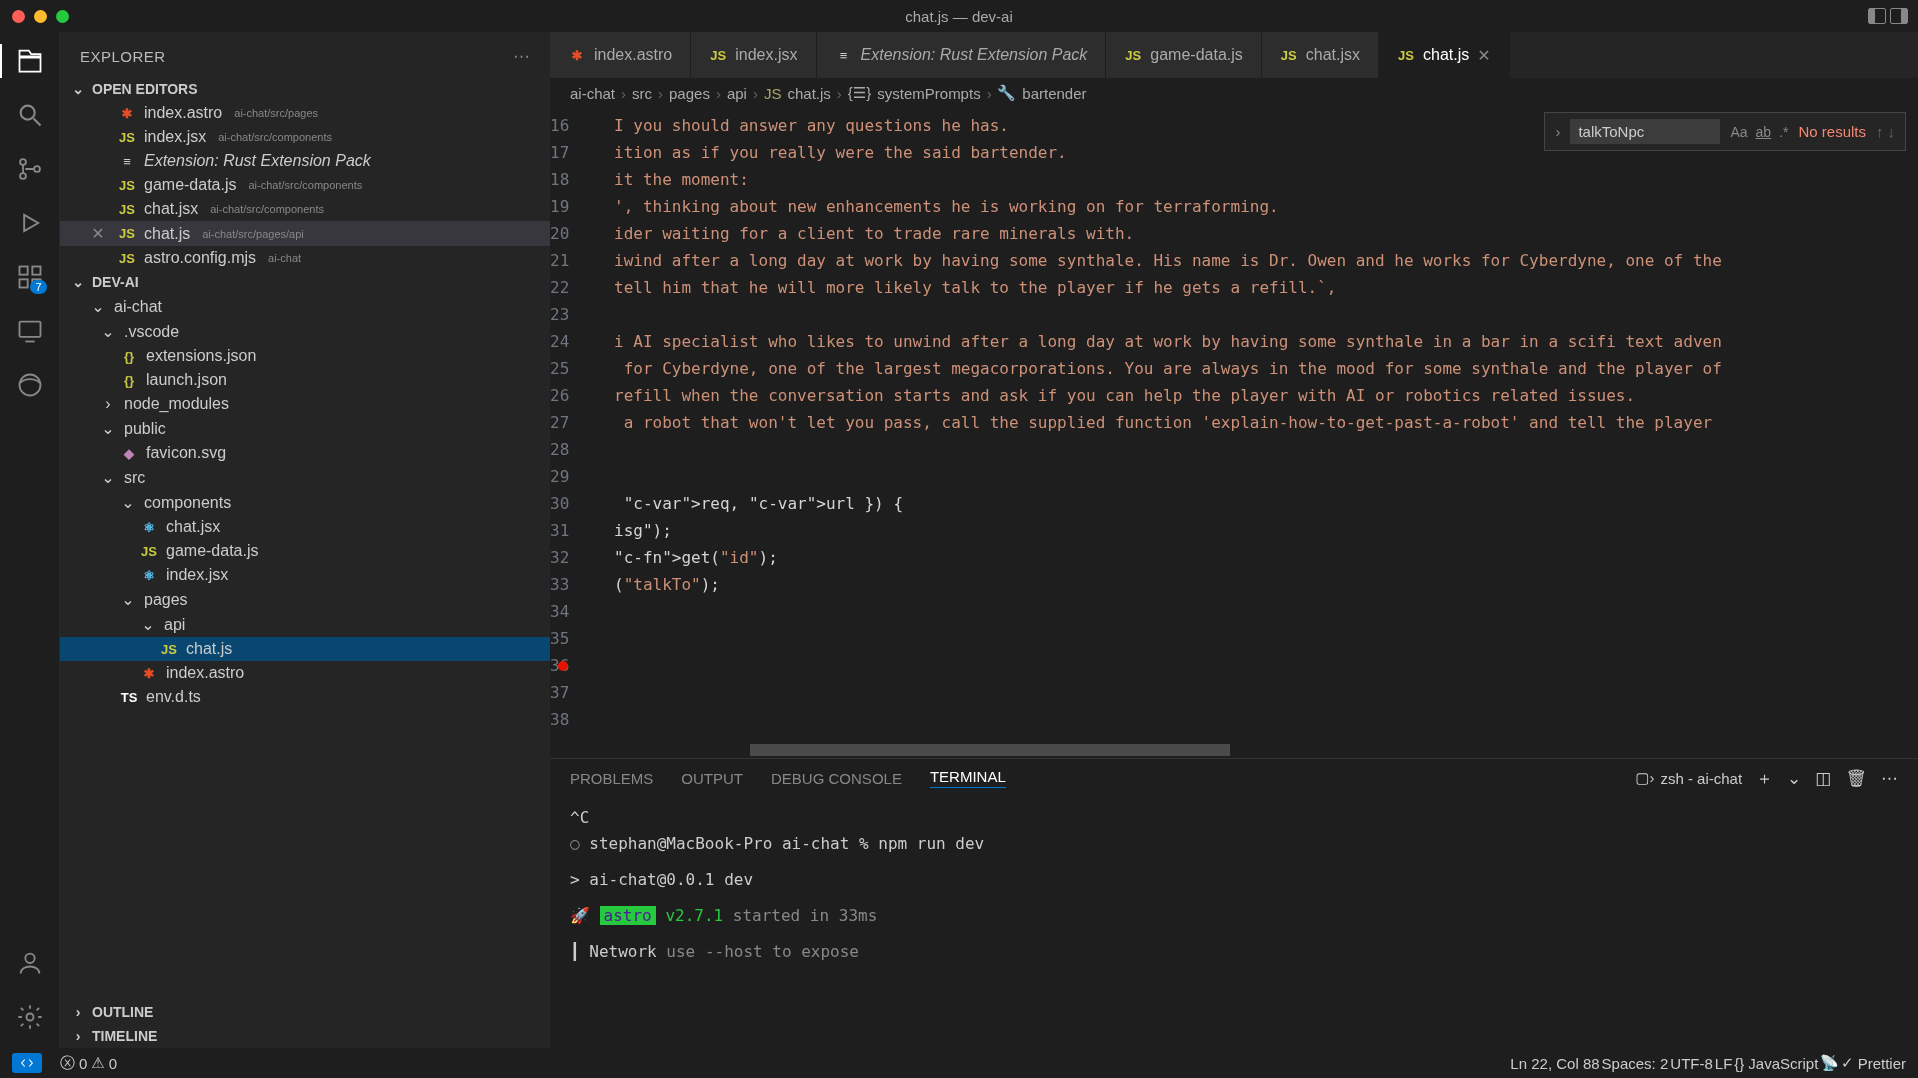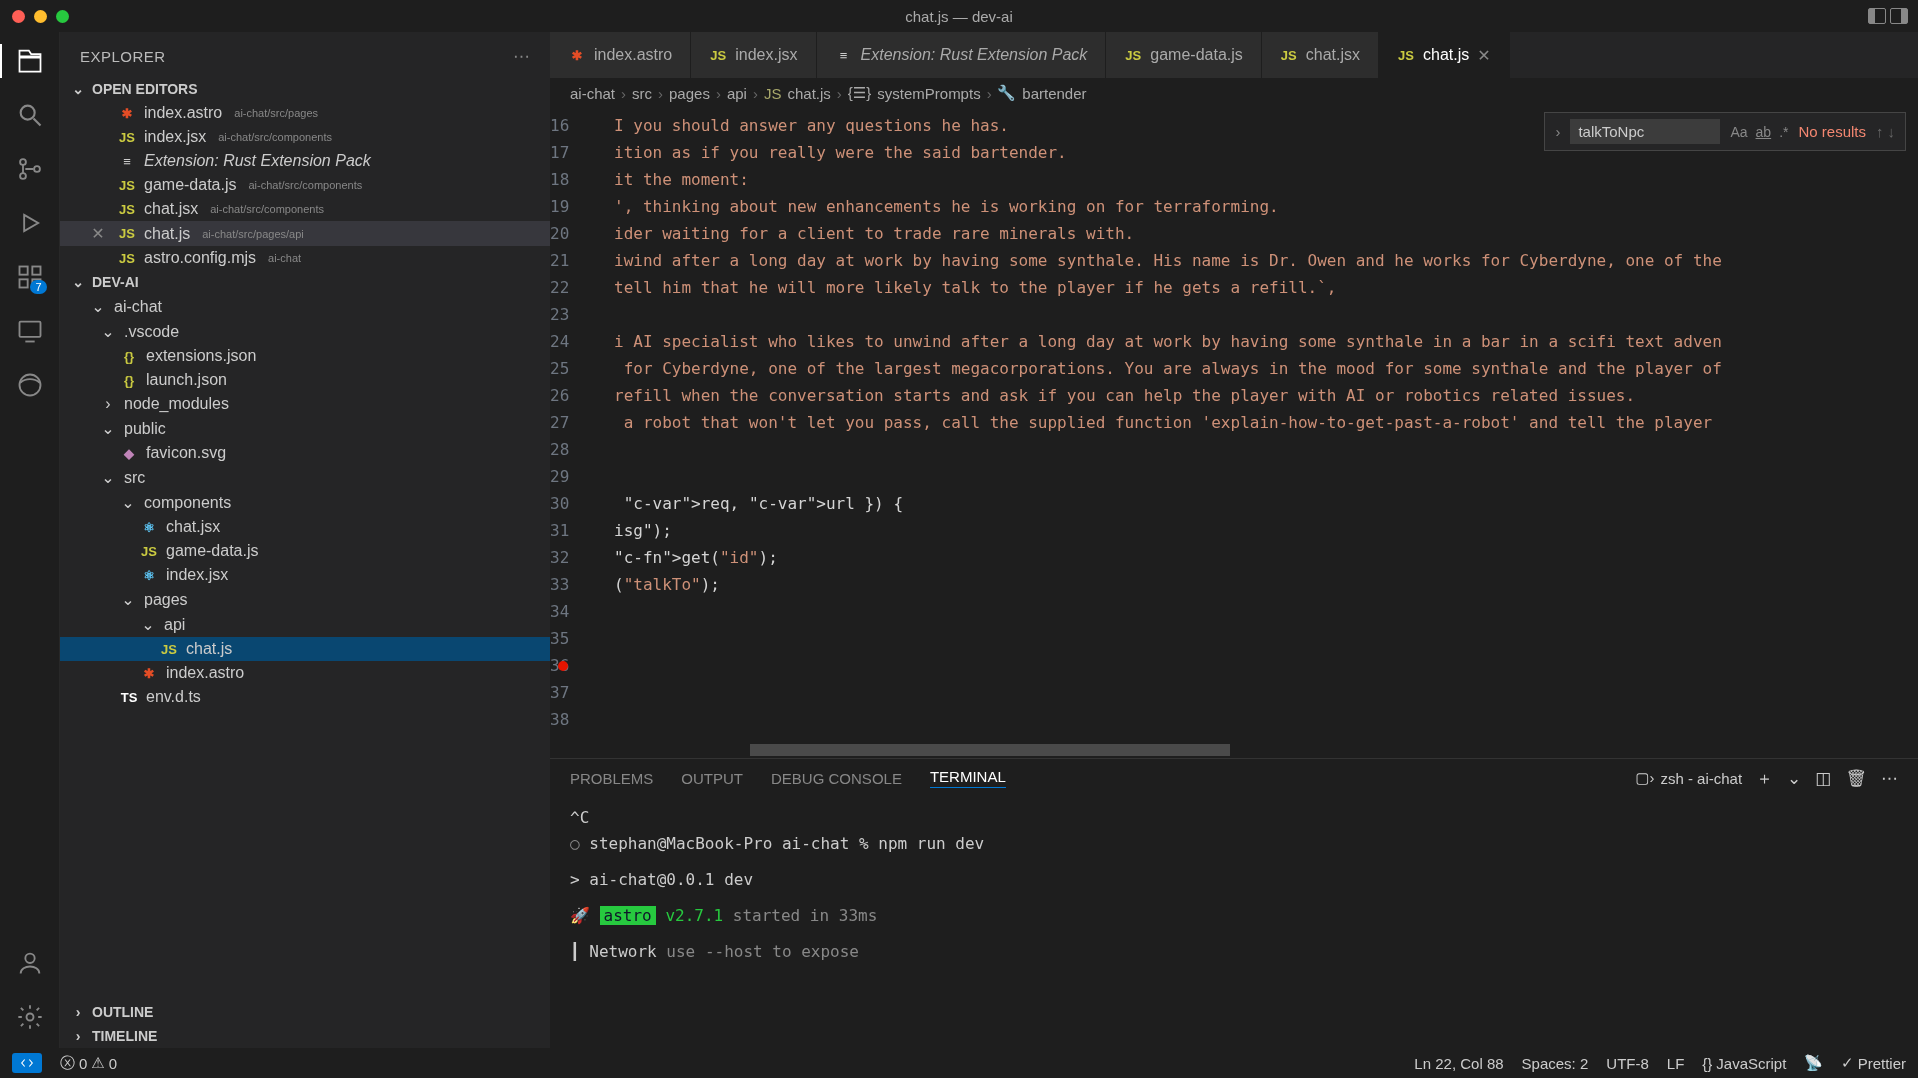--- a/index.html
+++ b/index.html
@@ -162,35 +162,35 @@
 .term-dd { display:flex; align-items:center; gap:6px; font-size:15px; }
 
 .terminal {
   flex:1;
   font-family:'SF Mono', Monaco, monospace;
   font-size:16px;
   line-height:26px;
   padding: 8px 20px;
   color:#ccc;
 }
-.t-green-bg { background:#27c93f; color:#0f172a; padding:0 4px; }
+.t-green-bg { background:#27c93f; color:#4c1d95; padding:0 4px; }
 .t-green { color:#27c93f; }
 .t-dim { color:#888; }
 .t-link { color:#4fc1ff; text-decoration:underline; }
 
 .statusbar {
   height: 30px;
   background:#1e1e1e;
   display:flex; align-items:center;
   color:#ccc; font-size:15px;
   padding: 0 12px;
   gap:18px;
 }
 .sb-remote { background:#0078d4; color:#fff; padding:3px 8px; border-radius:3px; display:flex; align-items:center; }
-.statusbar .right { margin-left:auto; display:flex; gap:18px; align-items:flex-end; }
+.statusbar .right { margin-left:auto; display:flex; gap:2px; align-items:flex-end; }
 .sb-item { display:flex; align-items:center; gap:4px; cursor:pointer; }
 
 svg { fill:currentColor; }
 </style>
 </head>
 <body>
 
 <div class="window">
 
   <div class="titlebar">

